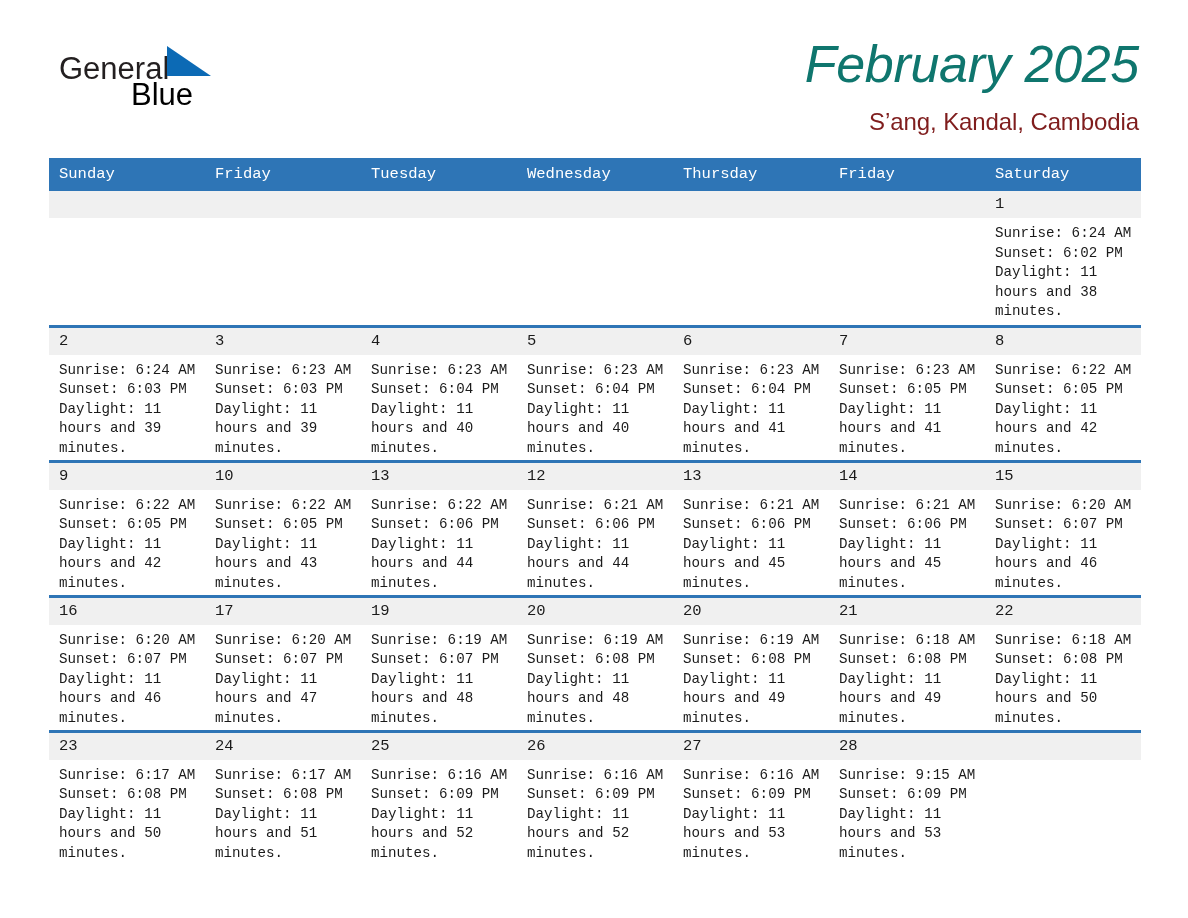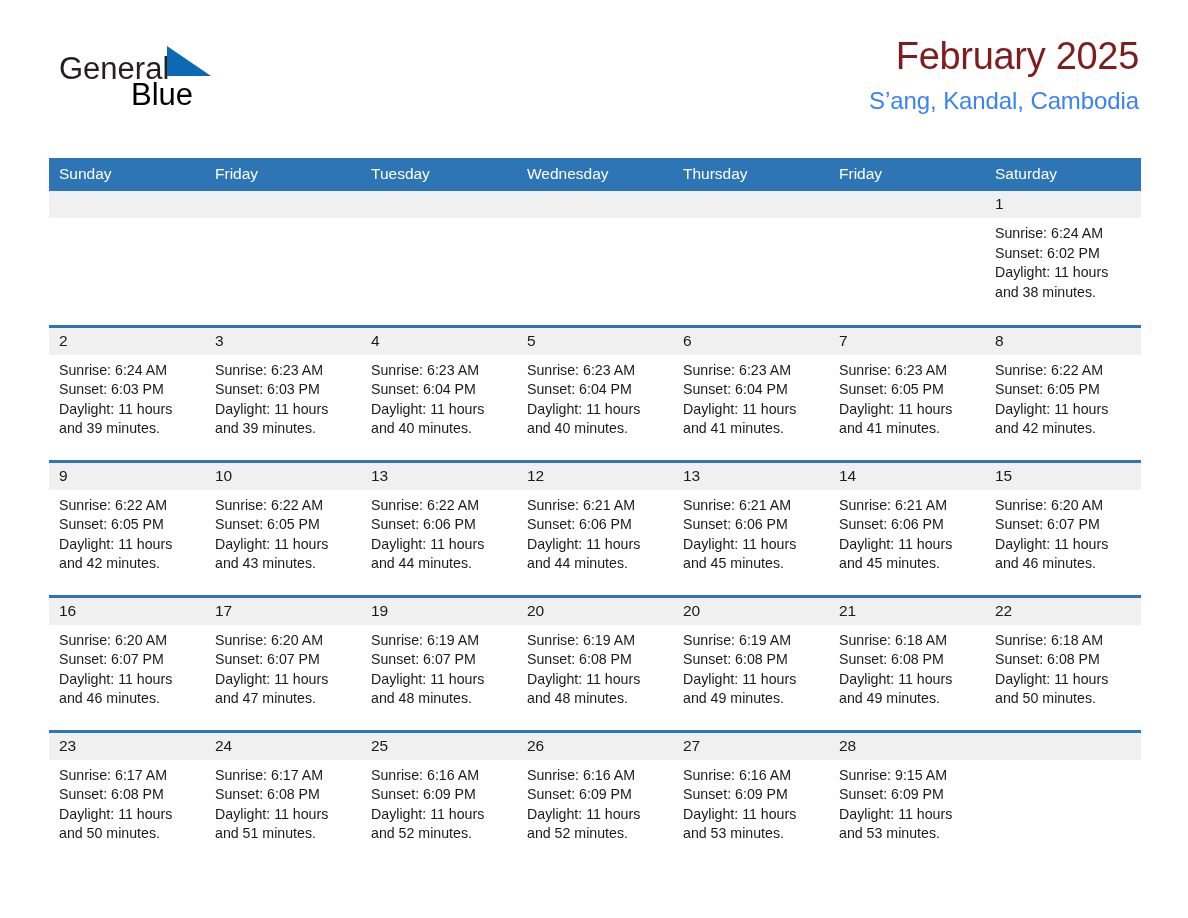--- a/index.html
+++ b/index.html
@@ -61,38 +61,40 @@
   }
 
   .title-block {
     position: absolute;
     right: 0px;
     top: 36px;
     text-align: right;
     width: 640px;
   }
   .cal-title {
-    font-size: 38px;
+    font-size: 52px;
     font-weight: normal;
-    color: #7f1d1d;
+    color: #0f766e;
     line-height: 1.05;
     letter-spacing: -0.3px;
+    font-style: italic;
   }
   .cal-subtitle {
     font-size: 24px;
     font-weight: normal;
-    color: #3b82f6;
-    margin-top: 10px;
+    color: #7f1d1d;
+    margin-top: 16px;
     letter-spacing: -0.1px;
   }
 
   
   .cal-wrap {
     margin: 0 48px;
     margin-top: 47px;
+    font-family: Liberation Mono, monospace;
   }
   table.calendar {
     width: 1092px;
     border-collapse: collapse;
     table-layout: fixed;
   }
   table.calendar th {
     background: #2e75b6;
     color: #ffffff;
     font-weight: normal;

